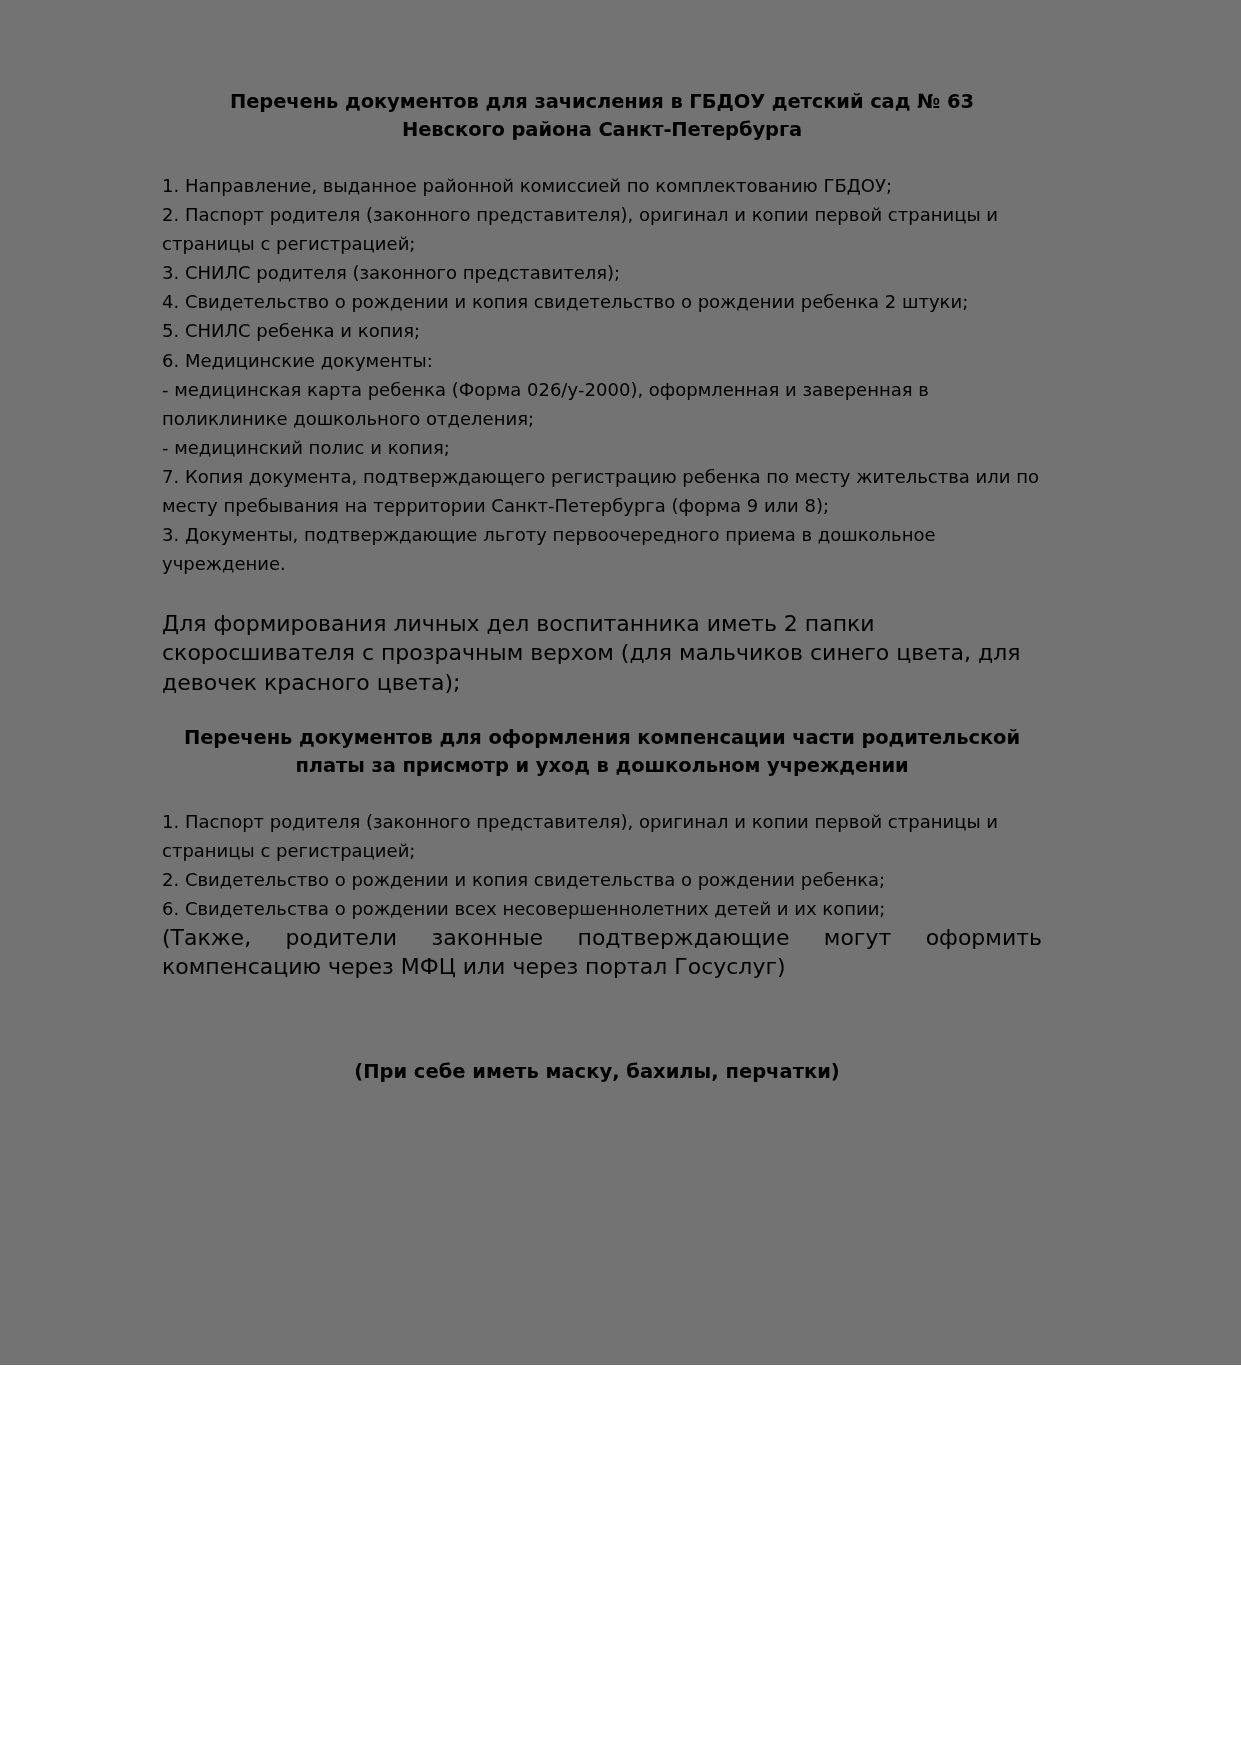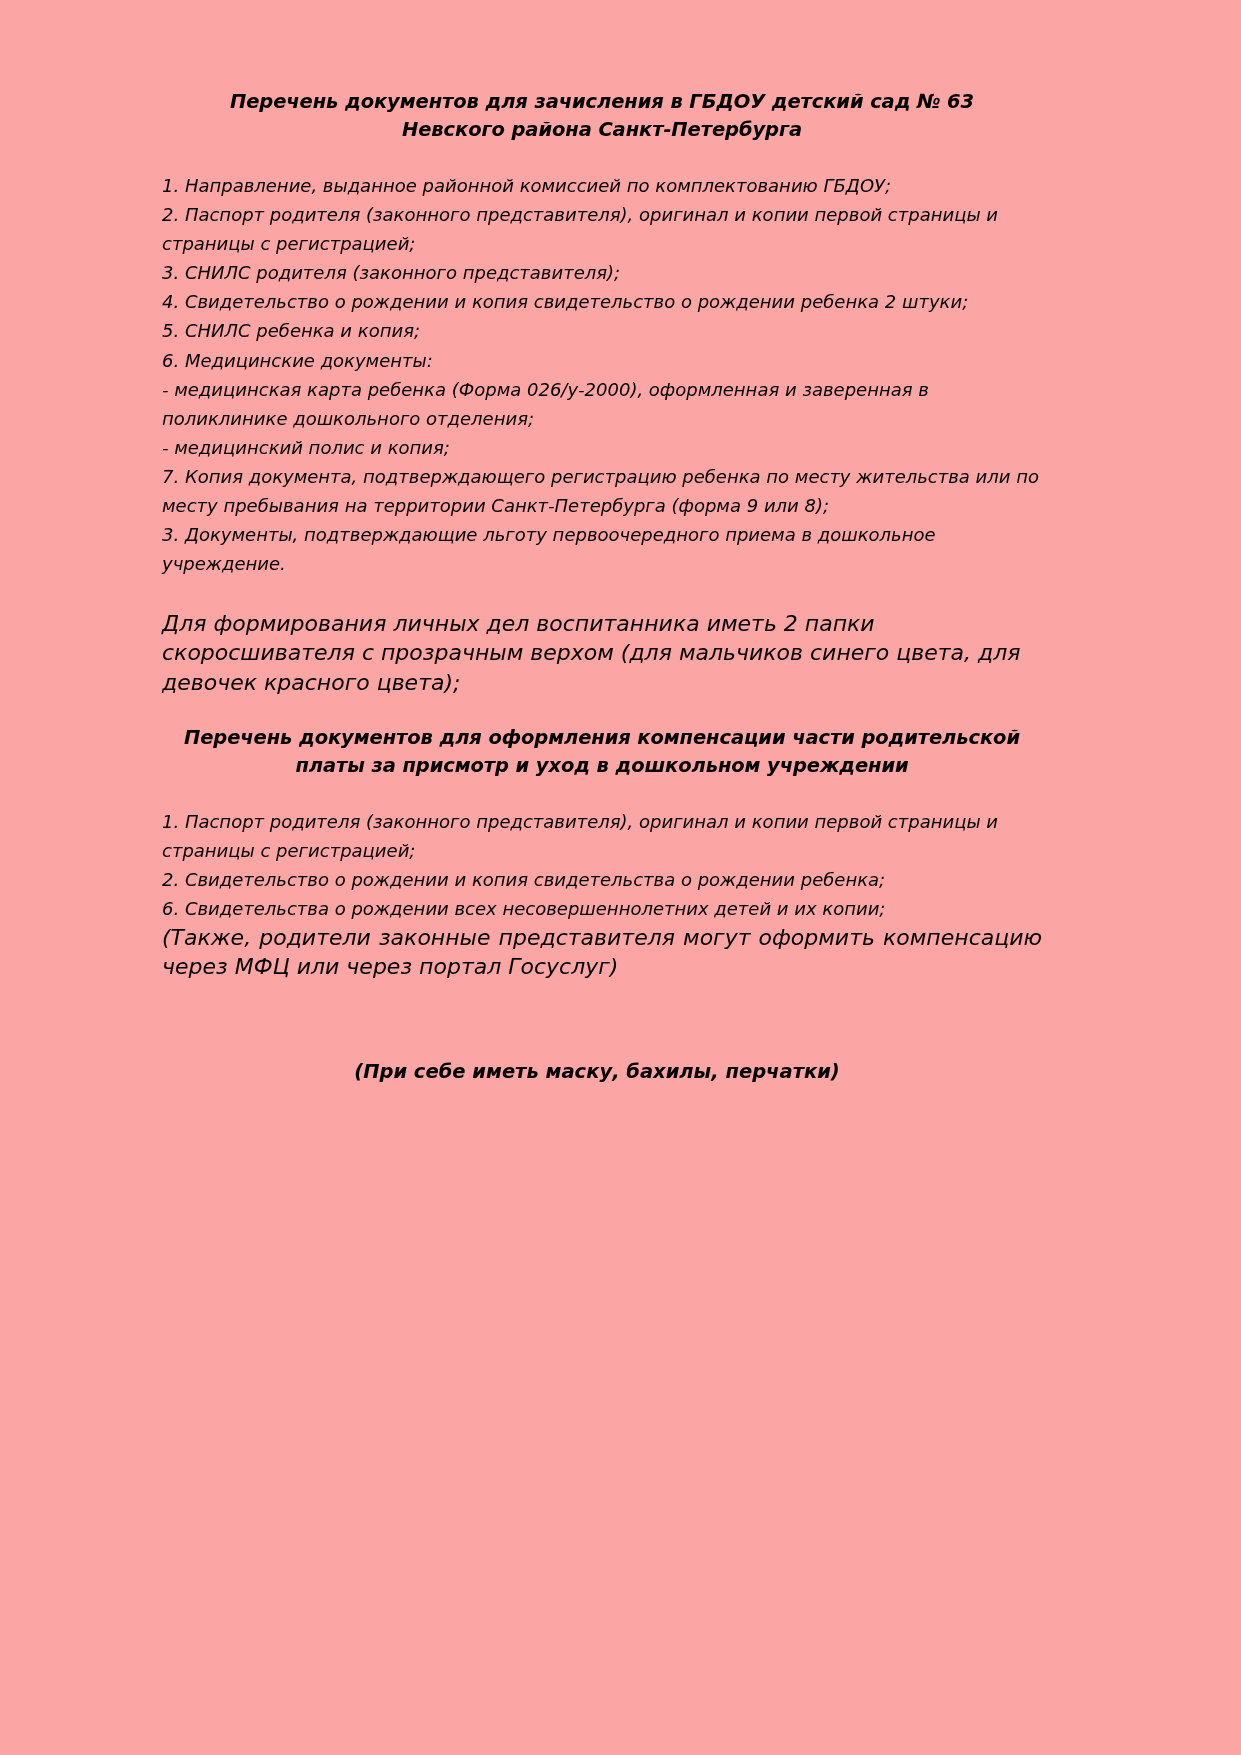--- a/index.html
+++ b/index.html
@@ -10,25 +10,24 @@
   body {
     width: 1241px;
     height: 1755px;
     font-family: "DejaVu Sans", sans-serif;
     color: #000000;
     -webkit-font-smoothing: antialiased;
   }
   .page {
     position: relative;
     width: 1241px;
-    height: 1755px;
-    background: #fca5a5;
+    height: 1365px;
+    background: #737373;
     box-sizing: border-box;
     padding: 88px 200px 0 162px;
-    font-style: italic;
   }
   .doc-body {
     width: 880px;
   }
   .heading {
     font-weight: bold;
     font-size: 19.5px;
     line-height: 28px;
     text-align: center;
     margin: 0;
@@ -105,20 +104,20 @@
     <h2 class="heading heading-2">Перечень документов для оформления компенсации части родительской платы за присмотр и уход в дошкольном учреждении</h2>
 
     <div class="gap-md"></div>
 
     <ul class="list">
       <li class="line">1. Паспорт родителя (законного представителя), оригинал и копии первой страницы и страницы с регистрацией;</li>
       <li class="line">2. Свидетельство о рождении и копия свидетельства о рождении ребенка;</li>
       <li class="line">6. Свидетельства о рождении всех несовершеннолетних детей и их копии;</li>
     </ul>
 
-    <p class="para para-justify">(Также, родители законные представителя могут оформить компенсацию через МФЦ или через портал Госуслуг)</p>
+    <p class="para para-justify">(Также, родители законные подтверждающие могут оформить компенсацию через МФЦ или через портал Госуслуг)</p>
 
     <div class="gap-xl"></div>
 
     <p class="footer-note">(При себе иметь маску, бахилы, перчатки)</p>
 
   </div>
 </div>
 
 </body></html>

